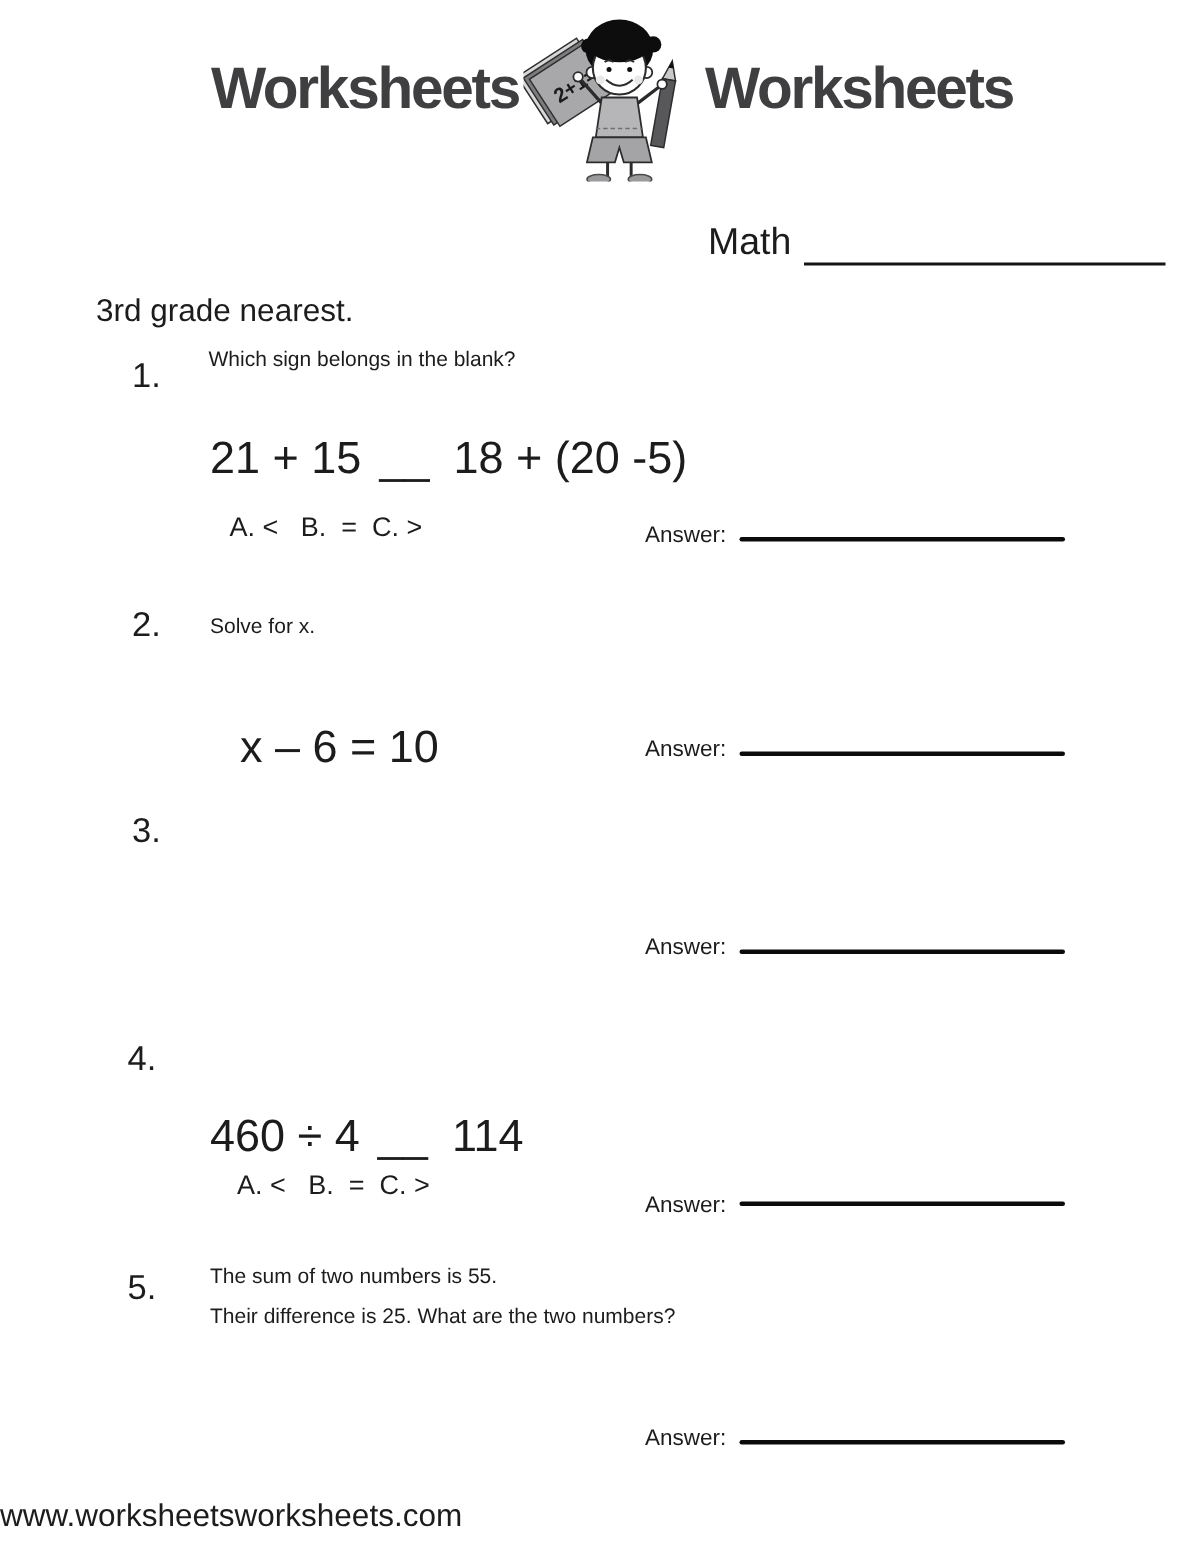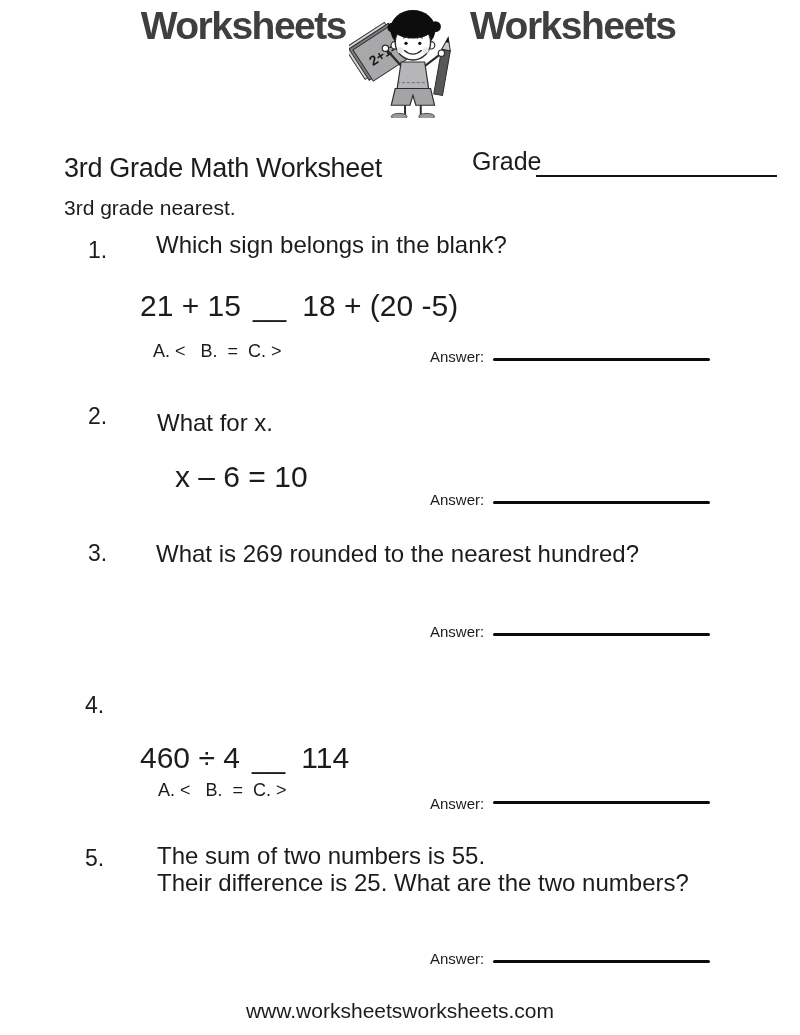--- a/index.html
+++ b/index.html
@@ -11,45 +11,45 @@
     font-family: "Liberation Sans", "DejaVu Sans", sans-serif;
     color: #1c1c1c;
     overflow: hidden;
   }
   .logo {
     position: absolute;
     top: 6px; left: 0; right: 0;
     height: 118px;
     display: flex;
     justify-content: center;
-    align-items: flex-start;
+    align-items: center;
     gap: 3px;
     padding-left: 16px;
   }
   .logo-text {
     font-size: 39px;
     font-weight: bold;
     color: #3f3f41;
     letter-spacing: -1.5px;
     line-height: 1;
     margin-bottom: 12px;
   }
   .mascot { display: block; }
   .title   { position: absolute; left: 64px;  top: 153px; font-size: 27px; letter-spacing: -0.3px; }
   .name-label { position: absolute; left: 472px; top: 147px; font-size: 25px; }
   .name-line  { position: absolute; left: 536px; top: 175px; width: 241px; height: 2px; background: #151515; }
   .intro   { position: absolute; left: 64px;  top: 196px; font-size: 21px; }
   .q-num   { position: absolute; font-size: 23px; }
-  .q-prompt{ position: absolute; font-size: 24px; margin-left: 17px; }
+  .q-prompt{ position: absolute; font-size: 14px; }
   .q-expr  { position: absolute; font-size: 30px; }
   .q-expr .blank { margin-left: 12px; margin-right: 16px; }
   .q-options { position: absolute; font-size: 18px; white-space: pre; }
   .ans-label { position: absolute; font-size: 15px; }
   .ans-line  { position: absolute; width: 217px; height: 3px; background: #0b0b0b; border-radius: 2px; }
-  .footer  { position: absolute; top: 999px; left: 0; right: 0; text-align: center; font-size: 21px; }
+  .footer  { position: absolute; top: 999px; left: 0; right: 0; text-align: left; font-size: 21px; }
 </style>
 </head>
 <body>
 
 <div class="page">
 
   <div class="logo">
     <div class="logo-text">Worksheets</div>
     <svg class="mascot" width="118" height="112" viewBox="0 0 120 114" aria-hidden="true">
 
@@ -93,40 +93,38 @@
       <path d="M47,84 L83,84 L87,101 L68,101 L65,91 L62,101 L43,101 Z" fill="#a4a4a6" stroke="#2c2c2c" stroke-width="1.2"></path>
 
       <path d="M57,101 L57,112" stroke="#2b2b2b" stroke-width="2"></path>
       <path d="M73,101 L73,112" stroke="#2b2b2b" stroke-width="2"></path>
       <ellipse cx="51" cy="112.5" rx="8" ry="3.2" fill="#9b9b9d" stroke="#4a4a4a" stroke-width="1"></ellipse>
       <ellipse cx="79" cy="112.5" rx="8" ry="3.2" fill="#9b9b9d" stroke="#4a4a4a" stroke-width="1"></ellipse>
     </svg>
     <div class="logo-text">Worksheets</div>
   </div>
 
-  <div class="title">3rd Grade Math Worksheet</div>
-  <div class="name-label">Grade</div>
+  <div class="name-label">Math</div>
   <div class="name-line"></div>
   <div class="intro">3rd grade nearest.</div>
 
   <div class="q-num" style="left:88px; top:237px;">1.</div>
   <div class="q-prompt" style="left:139px; top:231px;">Which sign belongs in the blank?</div>
   <div class="q-expr" style="left:140px; top:289px;"><span>21 + 15</span><span class="blank">__</span><span>18 + (20 -5)</span></div>
   <div class="q-options" style="left:153px; top:341px;">A. &lt;   B.  =  C. &gt;</div>
   <div class="ans-label" style="left:430px; top:348px;">Answer:</div>
   <div class="ans-line" style="left:493px; top:358px;"></div>
 
   <div class="q-num" style="left:88px; top:403px;">2.</div>
-  <div class="q-prompt" style="left:140px; top:409px;">What for x.</div>
-  <div class="q-expr" style="left:160px; top:460px;margin-left:15px;">x – 6 = 10</div>
+  <div class="q-prompt" style="left:140px; top:409px;">Solve for x.</div>
+  <div class="q-expr" style="left:160px; top:482px;">x – 6 = 10</div>
   <div class="ans-label" style="left:430px; top:491px;">Answer:</div>
   <div class="ans-line" style="left:493px; top:501px;"></div>
 
   <div class="q-num" style="left:88px; top:540px;">3.</div>
-  <div class="q-prompt" style="left:139px; top:540px;">What is 269 rounded to the nearest hundred?</div>
   <div class="ans-label" style="left:430px; top:623px;">Answer:</div>
   <div class="ans-line" style="left:493px; top:633px;"></div>
 
   <div class="q-num" style="left:85px; top:692px;">4.</div>
   <div class="q-expr" style="left:140px; top:741px;"><span>460 ÷ 4</span><span class="blank">__</span><span>114</span></div>
   <div class="q-options" style="left:158px; top:780px;">A. &lt;   B.  =  C. &gt;</div>
   <div class="ans-label" style="left:430px; top:795px;">Answer:</div>
   <div class="ans-line" style="left:493px; top:801px;"></div>
 
   <div class="q-num" style="left:85px; top:845px;">5.</div>

